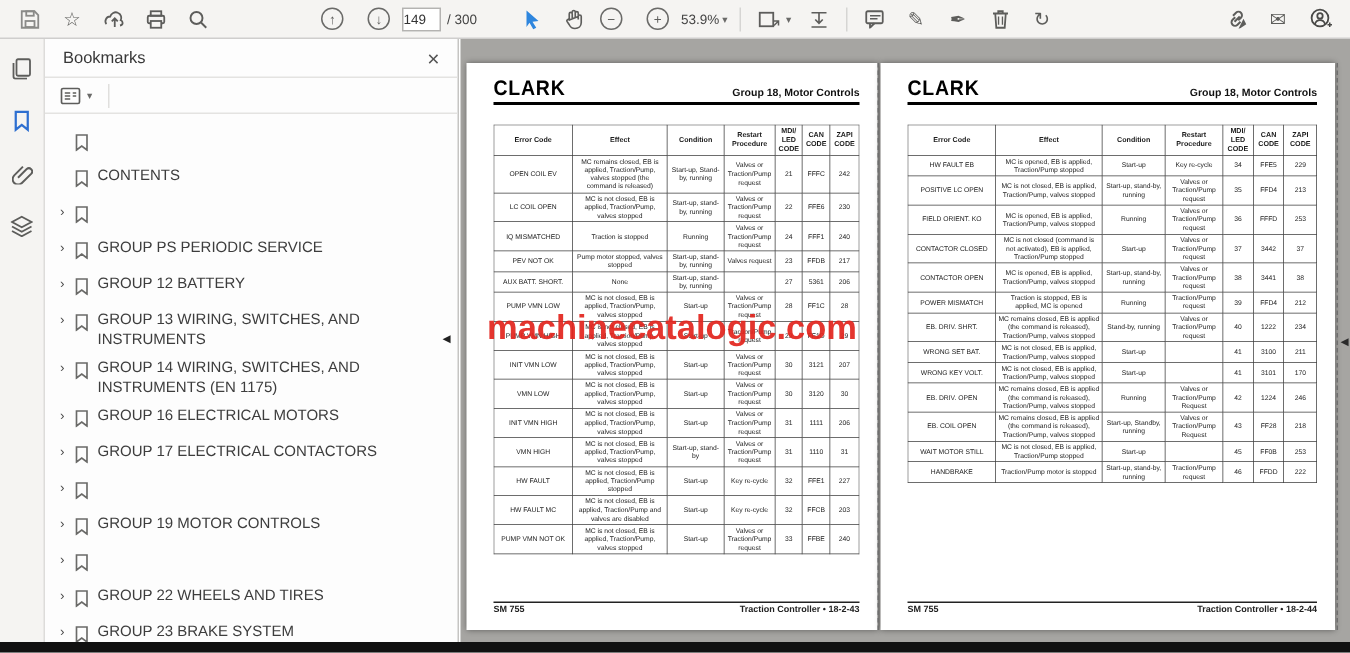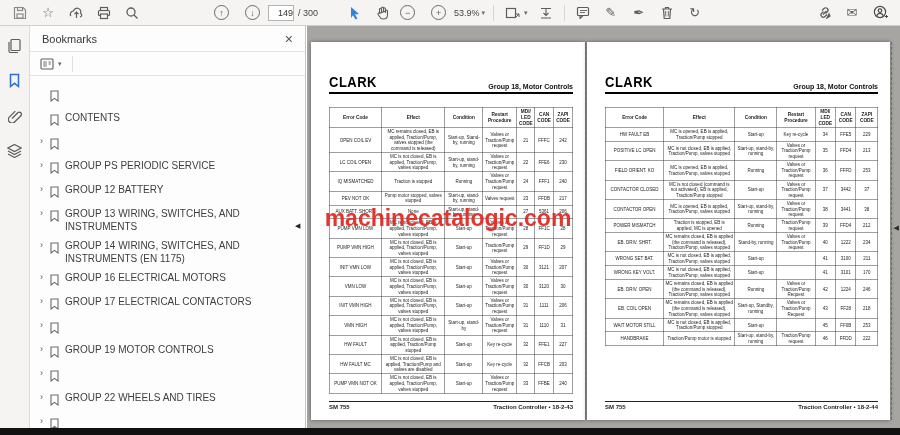--- a/index.html
+++ b/index.html
@@ -9,21 +9,21 @@
   .toolbar { position:absolute; left:0; top:0; width:900px; height:26px; background:#f5f4f2;
              border-bottom:1px solid #cfcecd; display:flex; align-items:center; padding:0 10px; }
   .tb-ic { width:20px; height:20px; display:flex; align-items:center; justify-content:center;
            color:#5d5d5b; font-size:13px; flex:none; cursor:default; }
   .tb-ic svg { display:block; }
   .tb-gap { width:8px; flex:none; }
   .tb-sep { width:1px; height:16px; background:#d6d5d3; margin:0 8px; flex:none; }
   .circle-btn { width:15px; height:15px; border:1.2px solid #6a6a68; border-radius:50%;
                 display:flex; align-items:center; justify-content:center; font-size:9px; color:#5d5d5b; }
   .page-box { width:26px; height:16px; border:1px solid #b4b3b1; background:#fff; font-size:9px;
-              text-align:right; color:#333; font-family:"Liberation Sans",sans-serif; }
+              text-align:left; color:#333; font-family:"Liberation Sans",sans-serif; }
   .tb-text { font-size:9px; color:#444; white-space:nowrap; }
   .caret { font-size:7px; color:#6a6a68; margin-left:2px; }
 
   
   .rail { position:absolute; left:0; top:26px; width:30px; bottom:7px; background:#f5f4f2;
           border-right:1px solid #dddcda; display:flex; flex-direction:column; align-items:center; padding-top:10px; gap:17px; }
   .rail .tb-ic { width:18px; height:18px; }
 
   
   .panel { position:absolute; left:30px; top:26px; width:276px; bottom:7px; background:#fdfdfd;
@@ -45,21 +45,21 @@
   .docarea { position:absolute; left:307px; top:26px; right:0; bottom:7px; background:#a6a5a2; overflow:hidden; }
   .page { position:absolute; top:16px; height:378px; background:#fff; box-shadow:0 0 4px rgba(0,0,0,.45); }
   .page0 { left:4px;  width:274px; }
   .page1 { left:280px; width:303px; }
   .dash { position:absolute; top:16px; height:378px; width:0; border-left:1px dashed #6e6e6e; }
   .dash1 { left:278px; } .dash2 { left:584px; }
   .pane-handle { position:absolute; font-size:7px; color:#2b2b2b; top:198px; } .ph-r { right:1px; }
   .handle-left { position:absolute; left:295px; top:222px; font-size:7px; color:#222; z-index:5; }
 
   
-  .page-head { padding:9px 12px 0 18px;margin-top:24px; }
+  .page-head { padding:9px 12px 0 18px; }
   .head-row { display:flex; justify-content:space-between; align-items:flex-end;
               border-bottom:2px solid #000; padding-bottom:2px; }
   .brand { font-size:13px; font-weight:900; letter-spacing:.5px; color:#000; transform:scaleY(1.08); }
   .group-title { font-size:7px; font-weight:bold; color:#111; }
 
   
   .twrap { margin:13px 12px 0 18px; overflow:hidden; }
   .tscale { width:200%; transform:scale(.5); transform-origin:0 0; }
   table.err { width:100%; border-collapse:collapse; table-layout:fixed; }
   table.err th, table.err td { border:1px solid #3c3c3c; padding:2px 3px; text-align:center;
@@ -332,20 +332,21 @@
         <span class="bm-ic"><svg width="9" height="12" viewBox="0 0 9 12" fill="none" stroke="#6a6a68" stroke-width="1.1">
             <path d="M1 1h7v10l-3.5-2.6L1 11z"></path>
           </svg></span>
         <span class="bm-label">GROUP 22 WHEELS AND TIRES</span>
       </div>
       <div class="bm-row">
         <span class="bm-chev">›</span>
         <span class="bm-ic"><svg width="9" height="12" viewBox="0 0 9 12" fill="none" stroke="#6a6a68" stroke-width="1.1">
             <path d="M1 1h7v10l-3.5-2.6L1 11z"></path>
           </svg></span>
+        <span class="bm-label">GROUP 23 BRAKE SYSTEM</span>
       </div>
     </div>
 </div>
 
 <div class="docarea">
 
   <div class="page page0">
     <div class="page-head">
       <div class="head-row">
         <span class="brand">CLARK</span>

